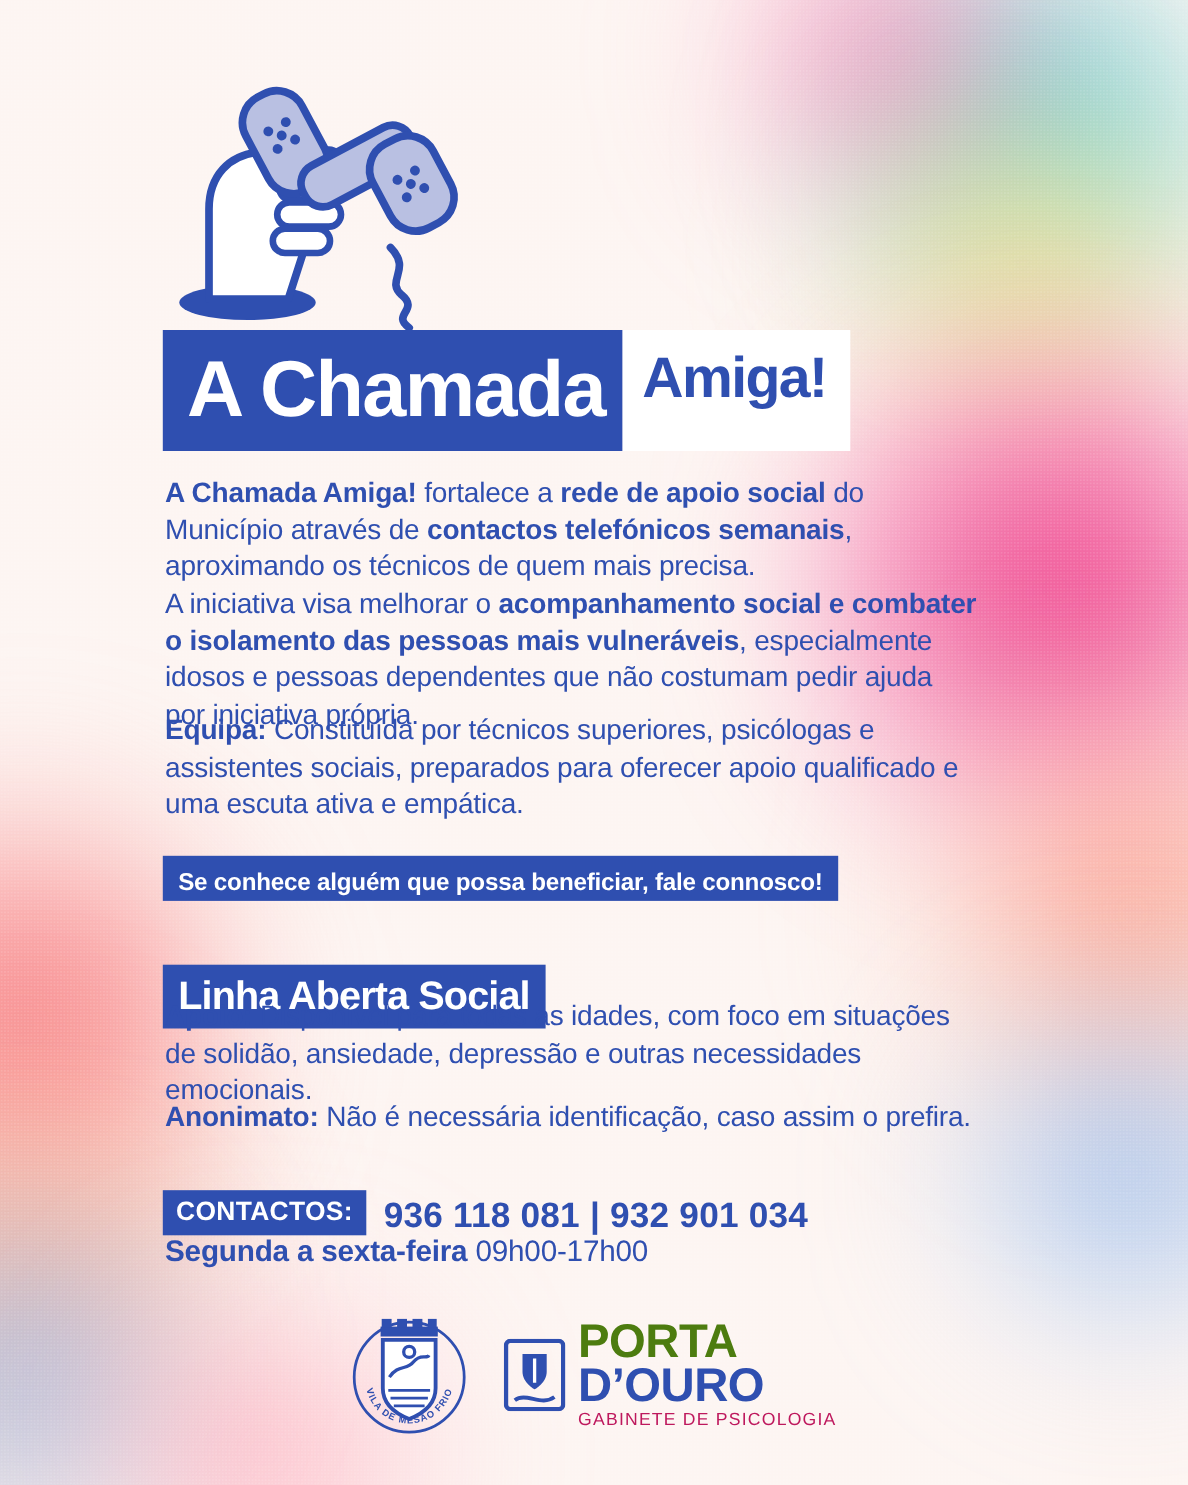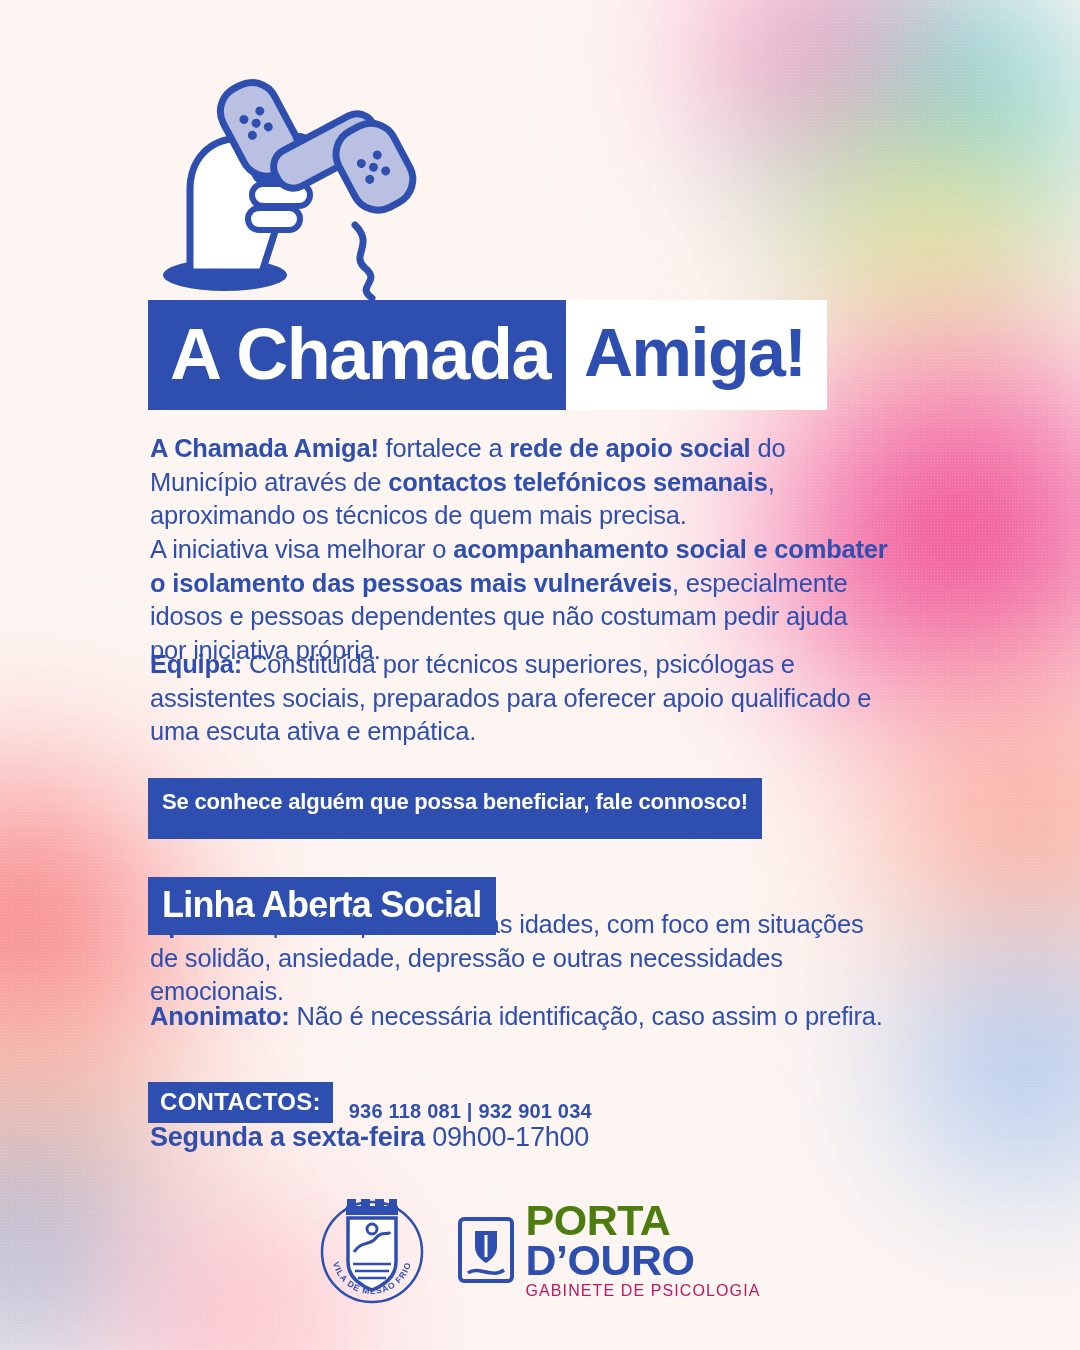--- a/index.html
+++ b/index.html
@@ -122,21 +122,21 @@
     color: #ffffff;
     font-size: 72px;
     font-weight: 800;
     letter-spacing: -1.5px;
     padding: 18px 16px 20px 22px;
     line-height: 1;
   }
   .title-b {
     background: #ffffff;
     color: #2f4fb0;
-    font-size: 68px;
+    font-size: 52px;
     font-weight: 800;
     letter-spacing: -1.5px;
     padding: 18px 22px 24px 18px;
     line-height: 1;
   }
 
   .body-text {
     position: absolute;
     left: 150px;
     width: 740px;
@@ -152,21 +152,21 @@
 
   .highlight-bar {
     position: absolute;
     left: 148px;
     top: 778px;
     background: #2f4fb0;
     color: #ffffff;
     font-size: 22px;
     font-weight: 800;
     letter-spacing: -0.2px;
-    padding: 11px 14px 24px 14px;
+    padding: 11px 14px 4px 14px;
   }
 
   .section-title {
     position: absolute;
     left: 148px;
     top: 877px;
     background: #2f4fb0;
     color: #ffffff;
     font-size: 36px;
     font-weight: 800;
@@ -187,21 +187,21 @@
   .contact-label {
     background: #2f4fb0;
     color: #ffffff;
     font-size: 24px;
     font-weight: 800;
     letter-spacing: 0.3px;
     padding: 6px 12px 7px 12px;
   }
   .contact-numbers {
     color: #2f4fb0;
-    font-size: 20px;
+    font-size: 32px;
     font-weight: 800;
     letter-spacing: 0.2px;
     margin-left: 16px;
   }
   .hours-row {
     position: absolute;
     left: 150px;
     top: 1122px;
     color: #2f4fb0;
     font-size: 27px;

